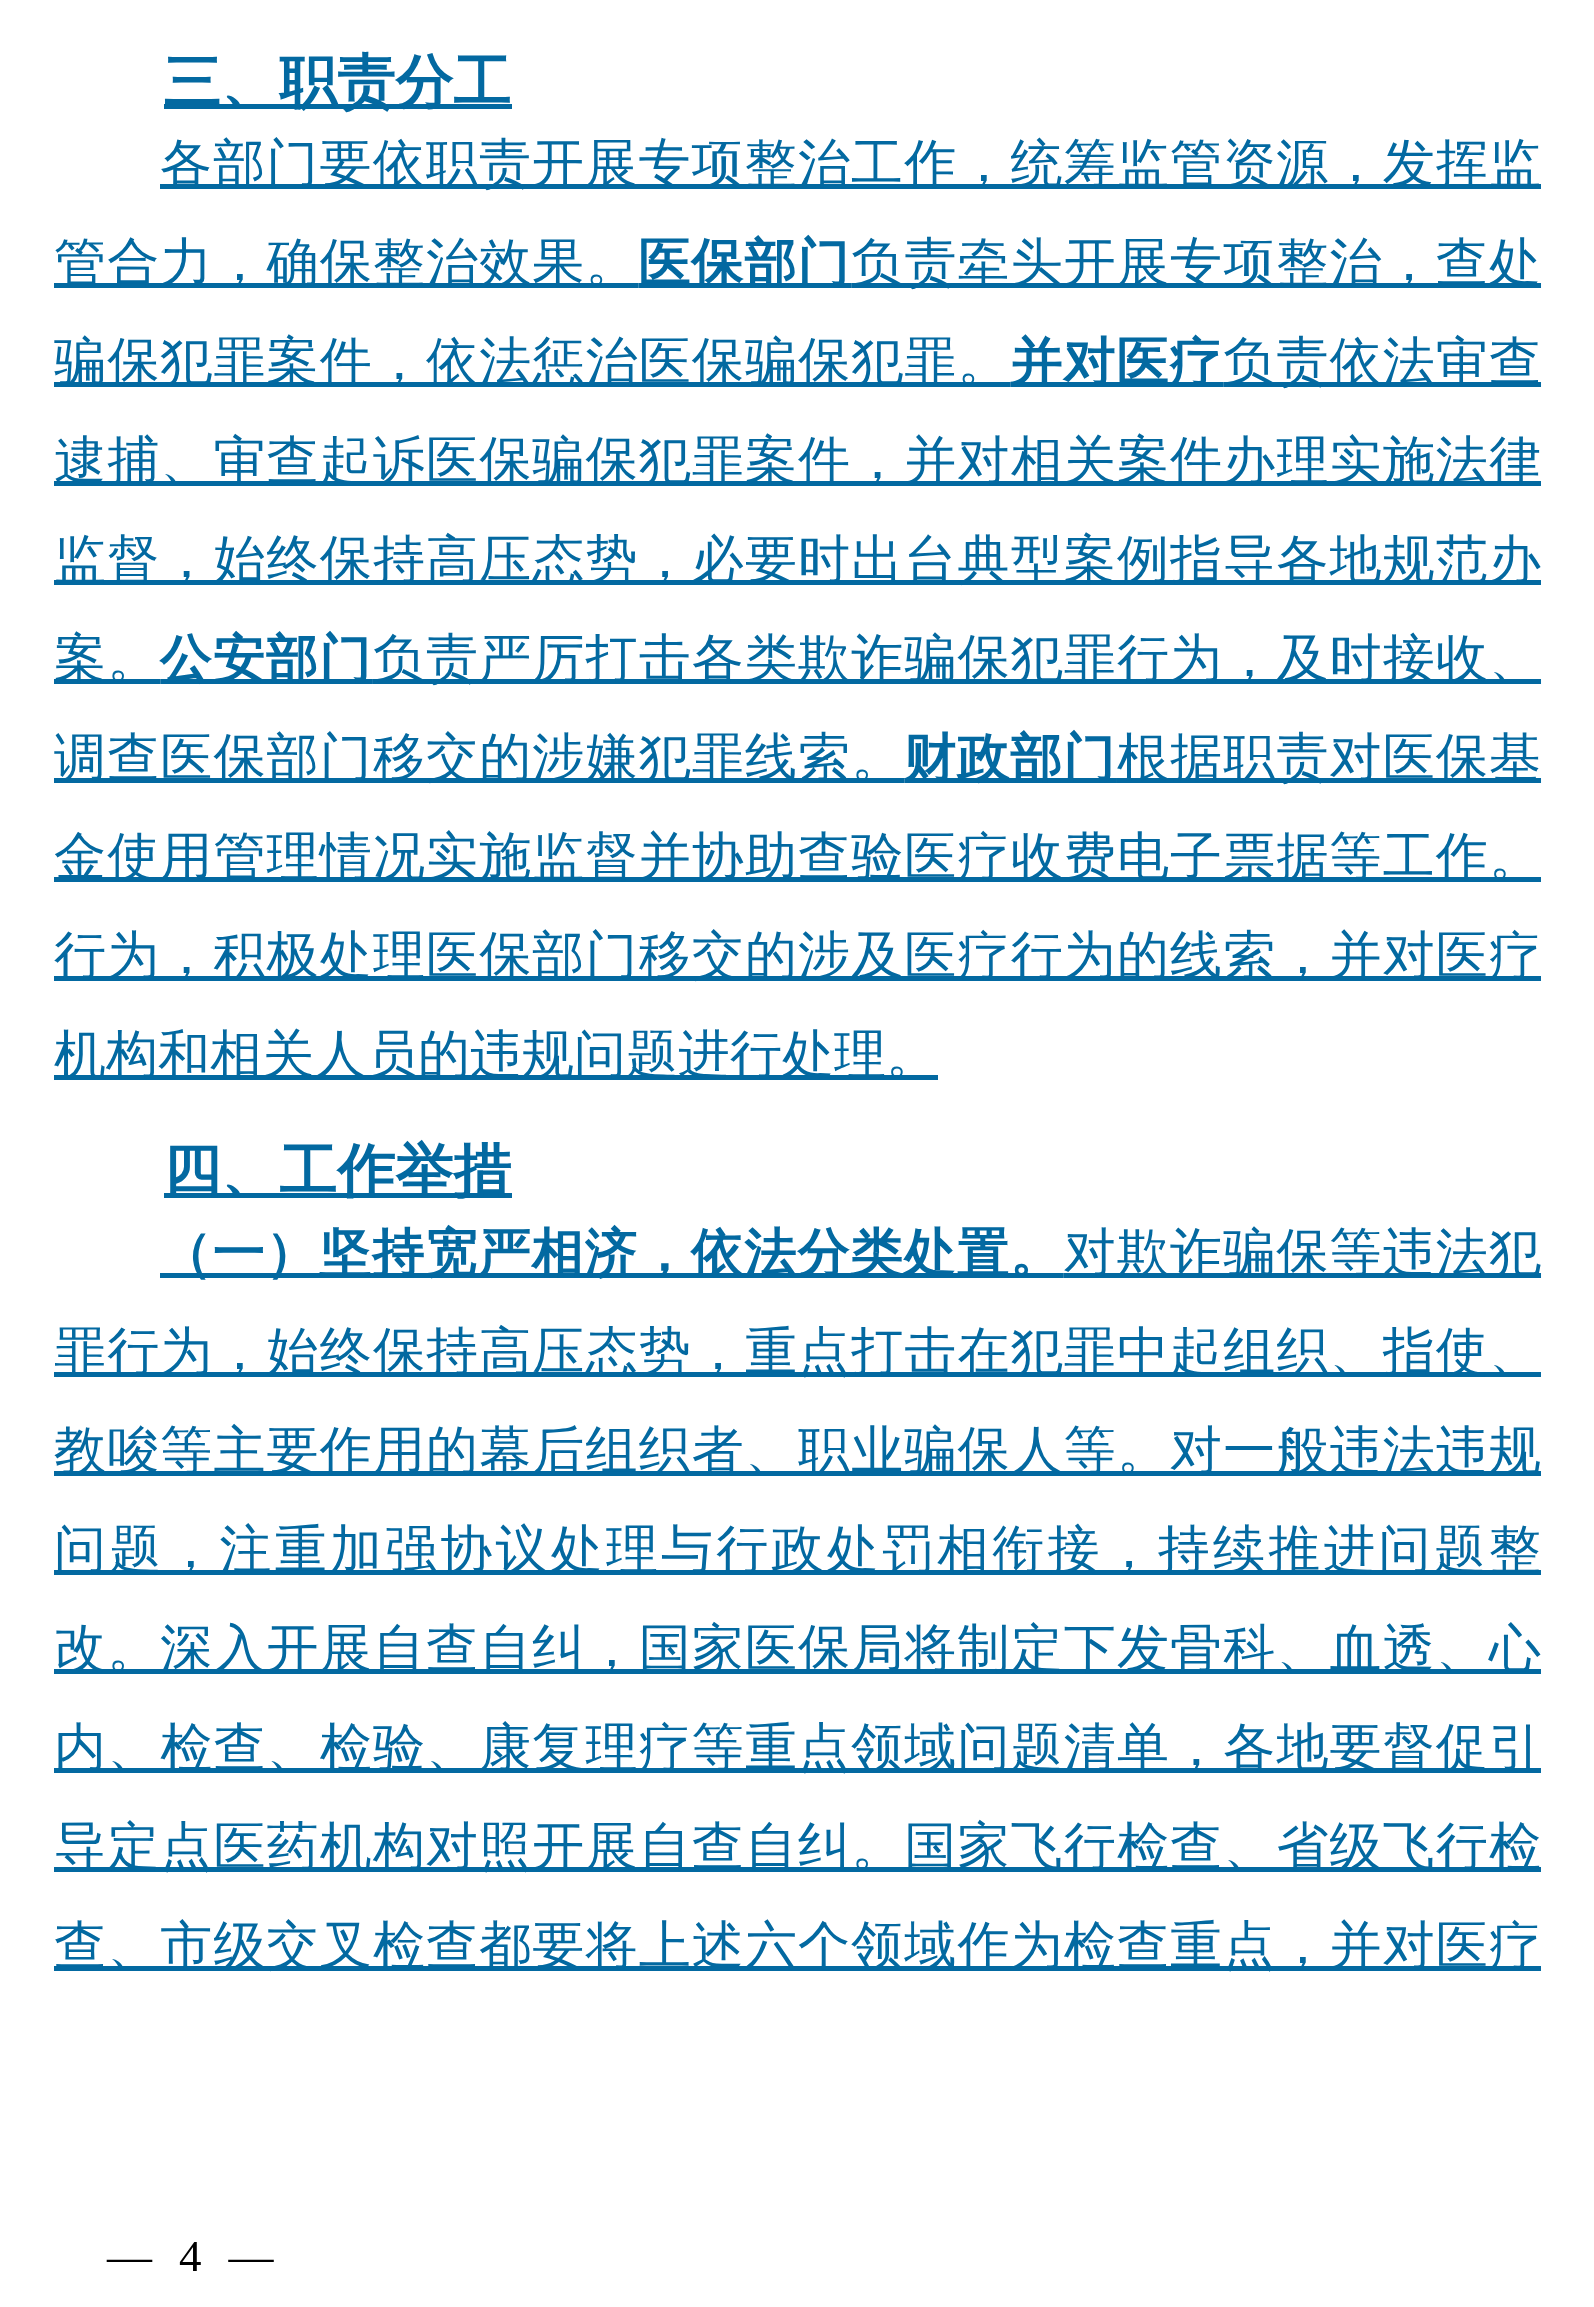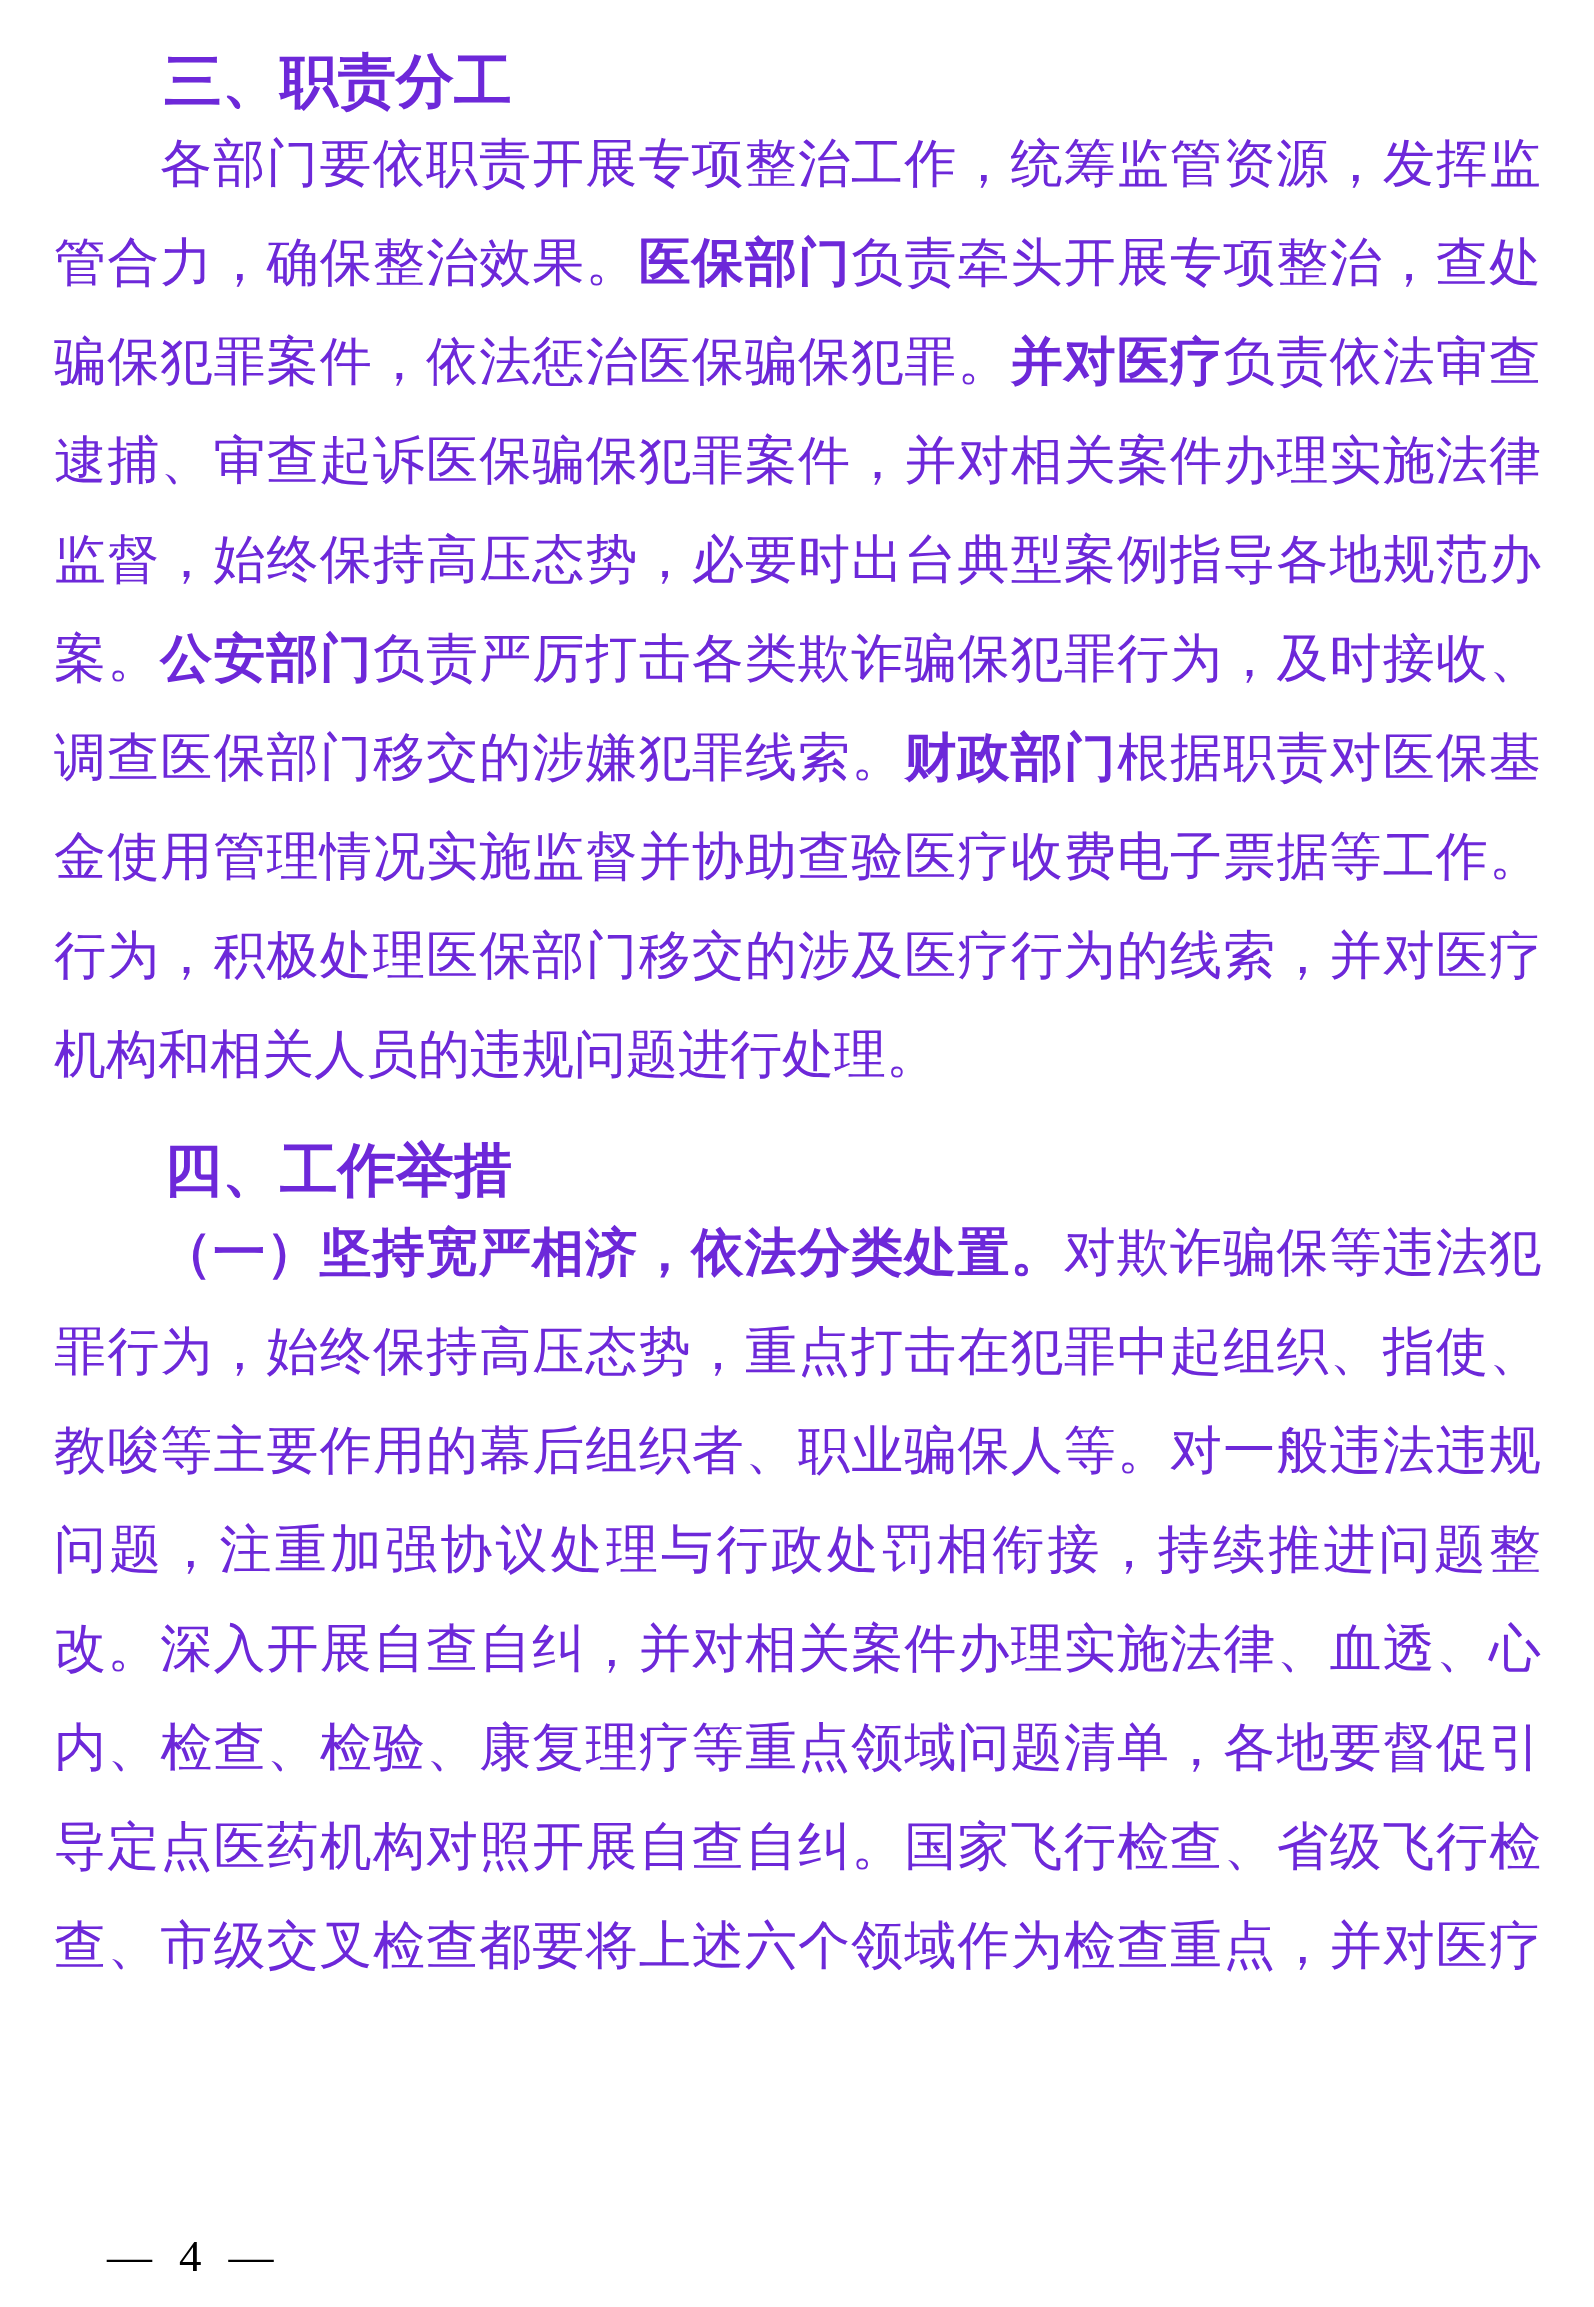--- a/index.html
+++ b/index.html
@@ -15,21 +15,22 @@
   .doc {
     position: absolute;
     top: 15px;
     left: 54px;
     right: 53px;
   }
   .line {
     height: 99px;
     line-height: 99px;
     font-size: 52px;
-    color: #6d28d9;
+    color: #0369a1;
+    text-decoration: underline;
   }
   .line.full {
     text-align: justify;
     text-align-last: justify;
   }
   .line.indent {
     text-indent: 106px;
   }
   .heading {
     font-weight: 900;
@@ -72,20 +73,20 @@
       <div class="line full"><span class="seg">案。</span><span class="seg bold">公安部门</span><span class="seg">负责严厉打击各类欺诈骗保犯罪行为，及时接收、</span></div>
       <div class="line full"><span class="seg">调查医保部门移交的涉嫌犯罪线索。</span><span class="seg bold">财政部门</span><span class="seg">根据职责对医保基</span></div>
       <div class="line full"><span class="seg">金使用管理情况实施监督并协助查验医疗收费电子票据等工作。</span></div>
       <div class="line full"><span class="seg">行为，积极处理医保部门移交的涉及医疗行为的线索，并对医疗</span></div>
       <div class="line"><span class="seg">机构和相关人员的违规问题进行处理。</span></div>
       <div class="line heading">四、工作举措</div>
       <div class="line full indent"><span class="seg bold">（一）坚持宽严相济，依法分类处置。</span><span class="seg">对欺诈骗保等违法犯</span></div>
       <div class="line full"><span class="seg">罪行为，始终保持高压态势，重点打击在犯罪中起组织、指使、</span></div>
       <div class="line full"><span class="seg">教唆等主要作用的幕后组织者、职业骗保人等。对一般违法违规</span></div>
       <div class="line full"><span class="seg">问题，注重加强协议处理与行政处罚相衔接，持续推进问题整</span></div>
-      <div class="line full"><span class="seg">改。深入开展自查自纠，并对相关案件办理实施法律、血透、心</span></div>
+      <div class="line full"><span class="seg">改。深入开展自查自纠，国家医保局将制定下发骨科、血透、心</span></div>
       <div class="line full"><span class="seg">内、检查、检验、康复理疗等重点领域问题清单，各地要督促引</span></div>
       <div class="line full"><span class="seg">导定点医药机构对照开展自查自纠。国家飞行检查、省级飞行检</span></div>
       <div class="line full"><span class="seg">查、市级交叉检查都要将上述六个领域作为检查重点，并对医疗</span></div>
     </main>
   <footer class="page-number">— 4 —</footer>
 </div>
 
 
 </body></html>

